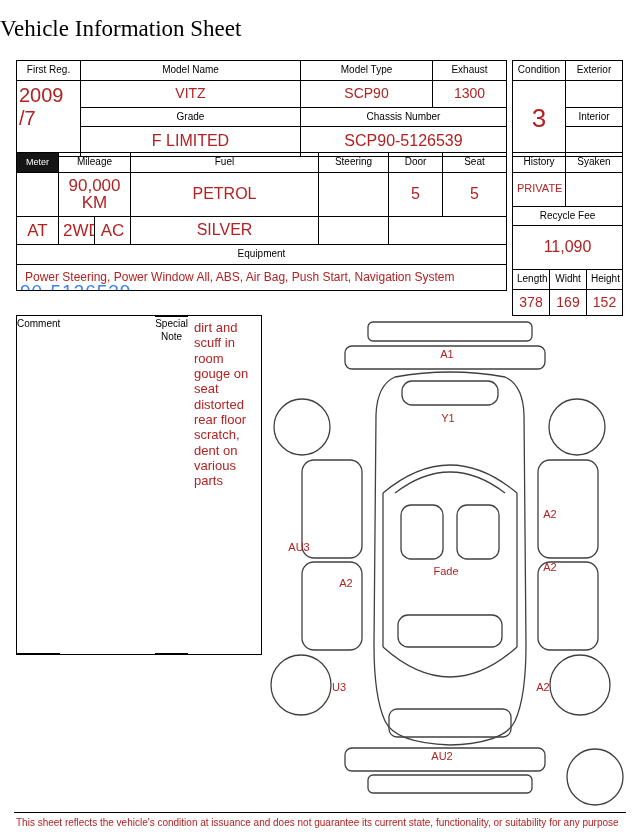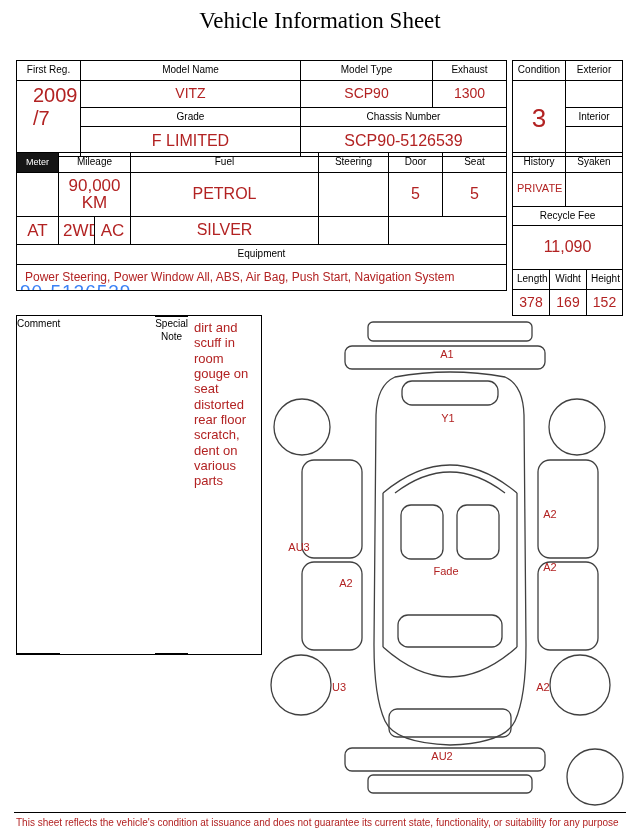--- a/index.html
+++ b/index.html
@@ -1,32 +1,32 @@
 <!DOCTYPE html>
 <html lang="en"><head>
 <meta charset="utf-8">
 <style>
   * { box-sizing: border-box; margin: 0; padding: 0; }
   html, body { margin: 0; padding: 0; background: #fff; }
   .page { position: relative; width: 640px; height: 835px; background: #fff;
           font-family: "Liberation Sans", sans-serif; overflow: hidden; }
 
-  .title { position: absolute; top: 8px; left: 0; width: 100%; text-align: center;
+  .title { position: absolute; top: 16px; left: 0; width: 100%; 
            font-family: "Liberation Serif", serif; font-size: 23px; color: #000; }
 
   table.tbl { position: absolute; border-collapse: collapse; table-layout: fixed; }
   .tbl td { border: 1px solid #000; padding: 4px; text-align: center; vertical-align: middle;
             overflow: hidden; line-height: 1.05; }
   td.h  { font-size: 10px; color: #000; }
   td.inv { background: #151515; color: #fff; font-size: 9px; }
   td.v  { color: #b22222; }
   .s26 { font-size: 26px; } .s20 { font-size: 20px; } .s18 { font-size: 14px; }
   .s16 { font-size: 16px; } .s14 { font-size: 14px; } .s13 { font-size: 17px; }
   .s12 { font-size: 12px; } .s11 { font-size: 11px; }
-  td.pre { white-space: pre-line; text-align: left; padding: 3px 0 0 16px;
+  td.pre { white-space: pre-line; text-align: left; padding: 3px 0 0 2px;
            vertical-align: top; line-height: 1.15; }
   td.eq { text-align: left; padding-left: 8px; position: relative; }
   .eqtext { position: relative; z-index: 1; }
   .wm { position: absolute; left: 3px; top: 17px; z-index: 0; color: #3b82f6;
         font-size: 19px; letter-spacing: 1px; }
 
   .comment-box { position: absolute; left: 16px; top: 315px; width: 246px; height: 340px;
                  border: 1px solid #000; display: flex; flex-direction: row; }
   .cb-header { flex: 0 0 16px; border-bottom: 1px solid #000; text-align: center;
                font-size: 10px; line-height: 15px; color: #000; }

